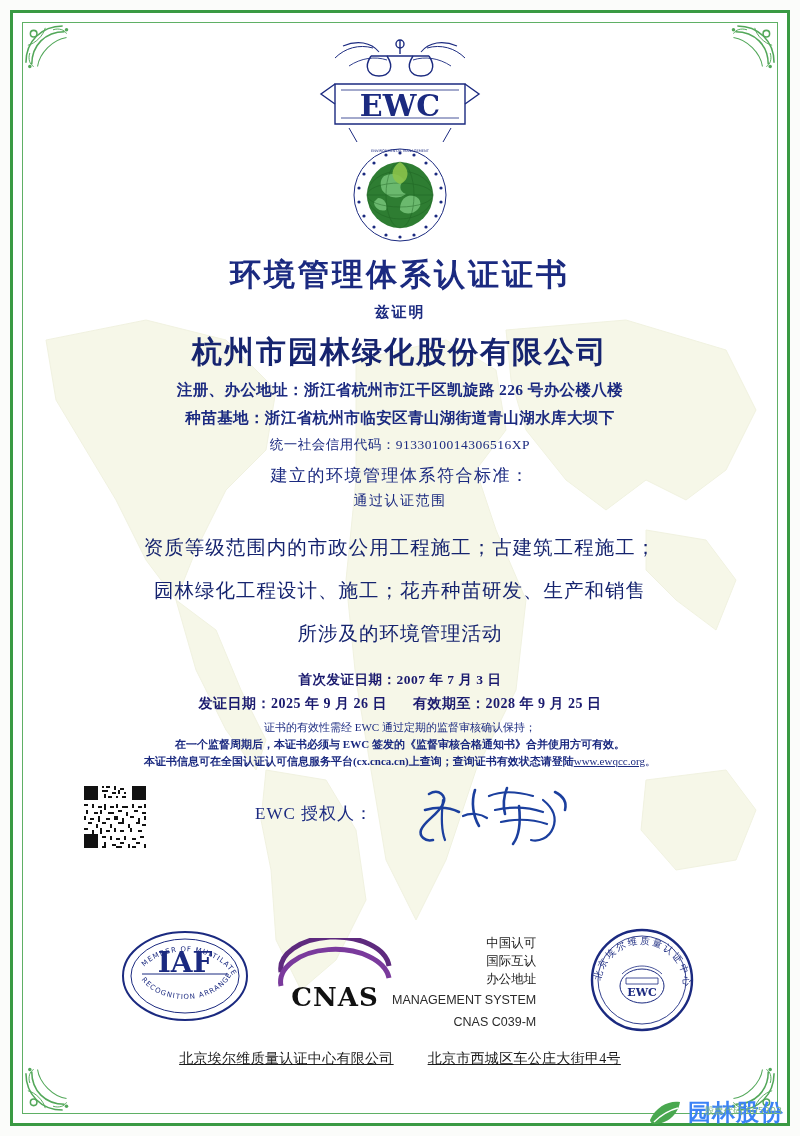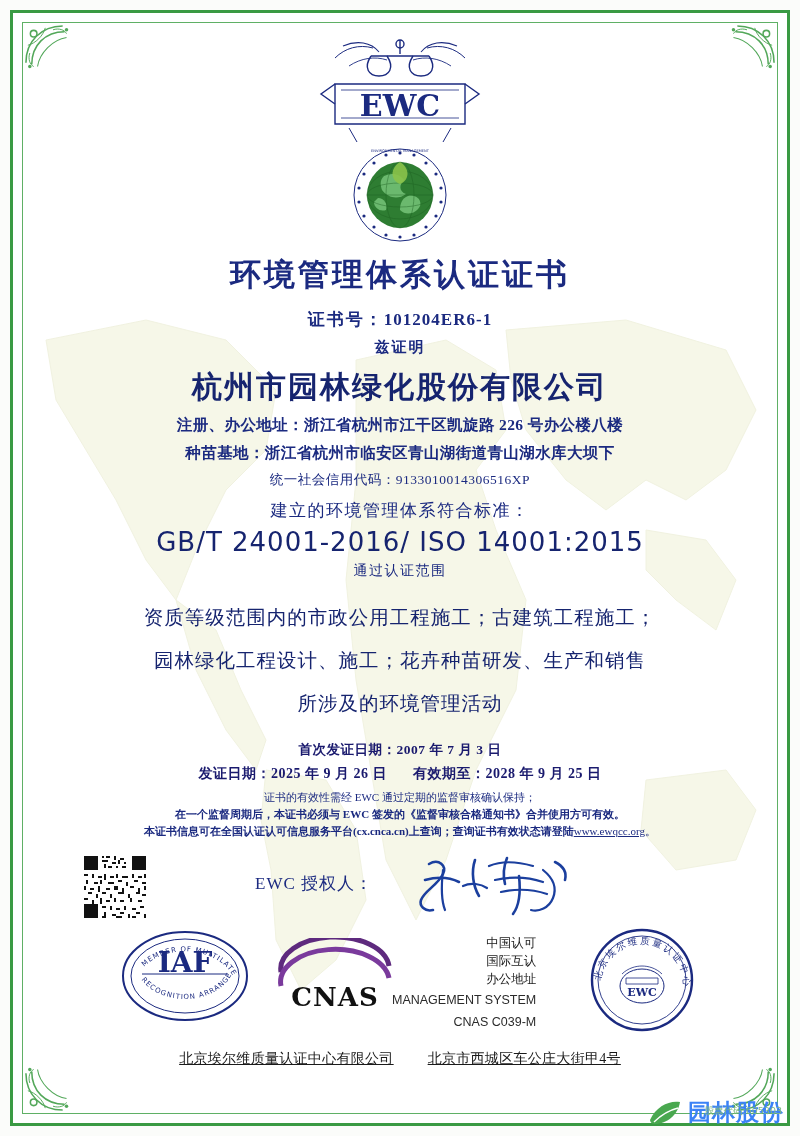--- a/index.html
+++ b/index.html
@@ -374,34 +374,30 @@
         </g>
 
         <path d="M52 16 c10 6 10 18 0 22 c-10 -4 -10 -16 0 -22 Z" fill="#8bc34a" opacity=".9"></path>
       </g>
       <text x="52" y="6" text-anchor="middle" font-size="3.6" fill="#1b2a80" font-family="DejaVu Sans, sans-serif">ENVIRONMENTAL MANAGEMENT</text>
     </svg>
   </div>
 
   <div class="cert-title">环境管理体系认证证书</div>
 
-  <div class="cert-no">
-    <span class="label">证书号：</span><span>101204ER6-1</span>
-  </div>
 
   <div class="hereby">兹证明</div>
 
   <div class="company">杭州市园林绿化股份有限公司</div>
 
   <div class="addr-line">注册、办公地址：浙江省杭州市江干区凯旋路 226 号办公楼八楼</div>
   <div class="addr-line">种苗基地：浙江省杭州市临安区青山湖街道青山湖水库大坝下</div>
   <div class="credit-line">统一社会信用代码：9133010014306516XP</div>
 
   <div class="standard-intro">建立的环境管理体系符合标准：</div>
-  <div class="standard">GB/T 24001-2016/ ISO 14001:2015</div>
   <div class="scope-title">通过认证范围</div>
 
   <div class="scope-body">
     <div class="l">资质等级范围内的市政公用工程施工；古建筑工程施工；</div>
     <div class="l">园林绿化工程设计、施工；花卉种苗研发、生产和销售</div>
     <div class="l">所涉及的环境管理活动</div>
   </div>
 
   <div class="dates">
     <div class="d1">首次发证日期：2007 年 7 月 3 日</div>

